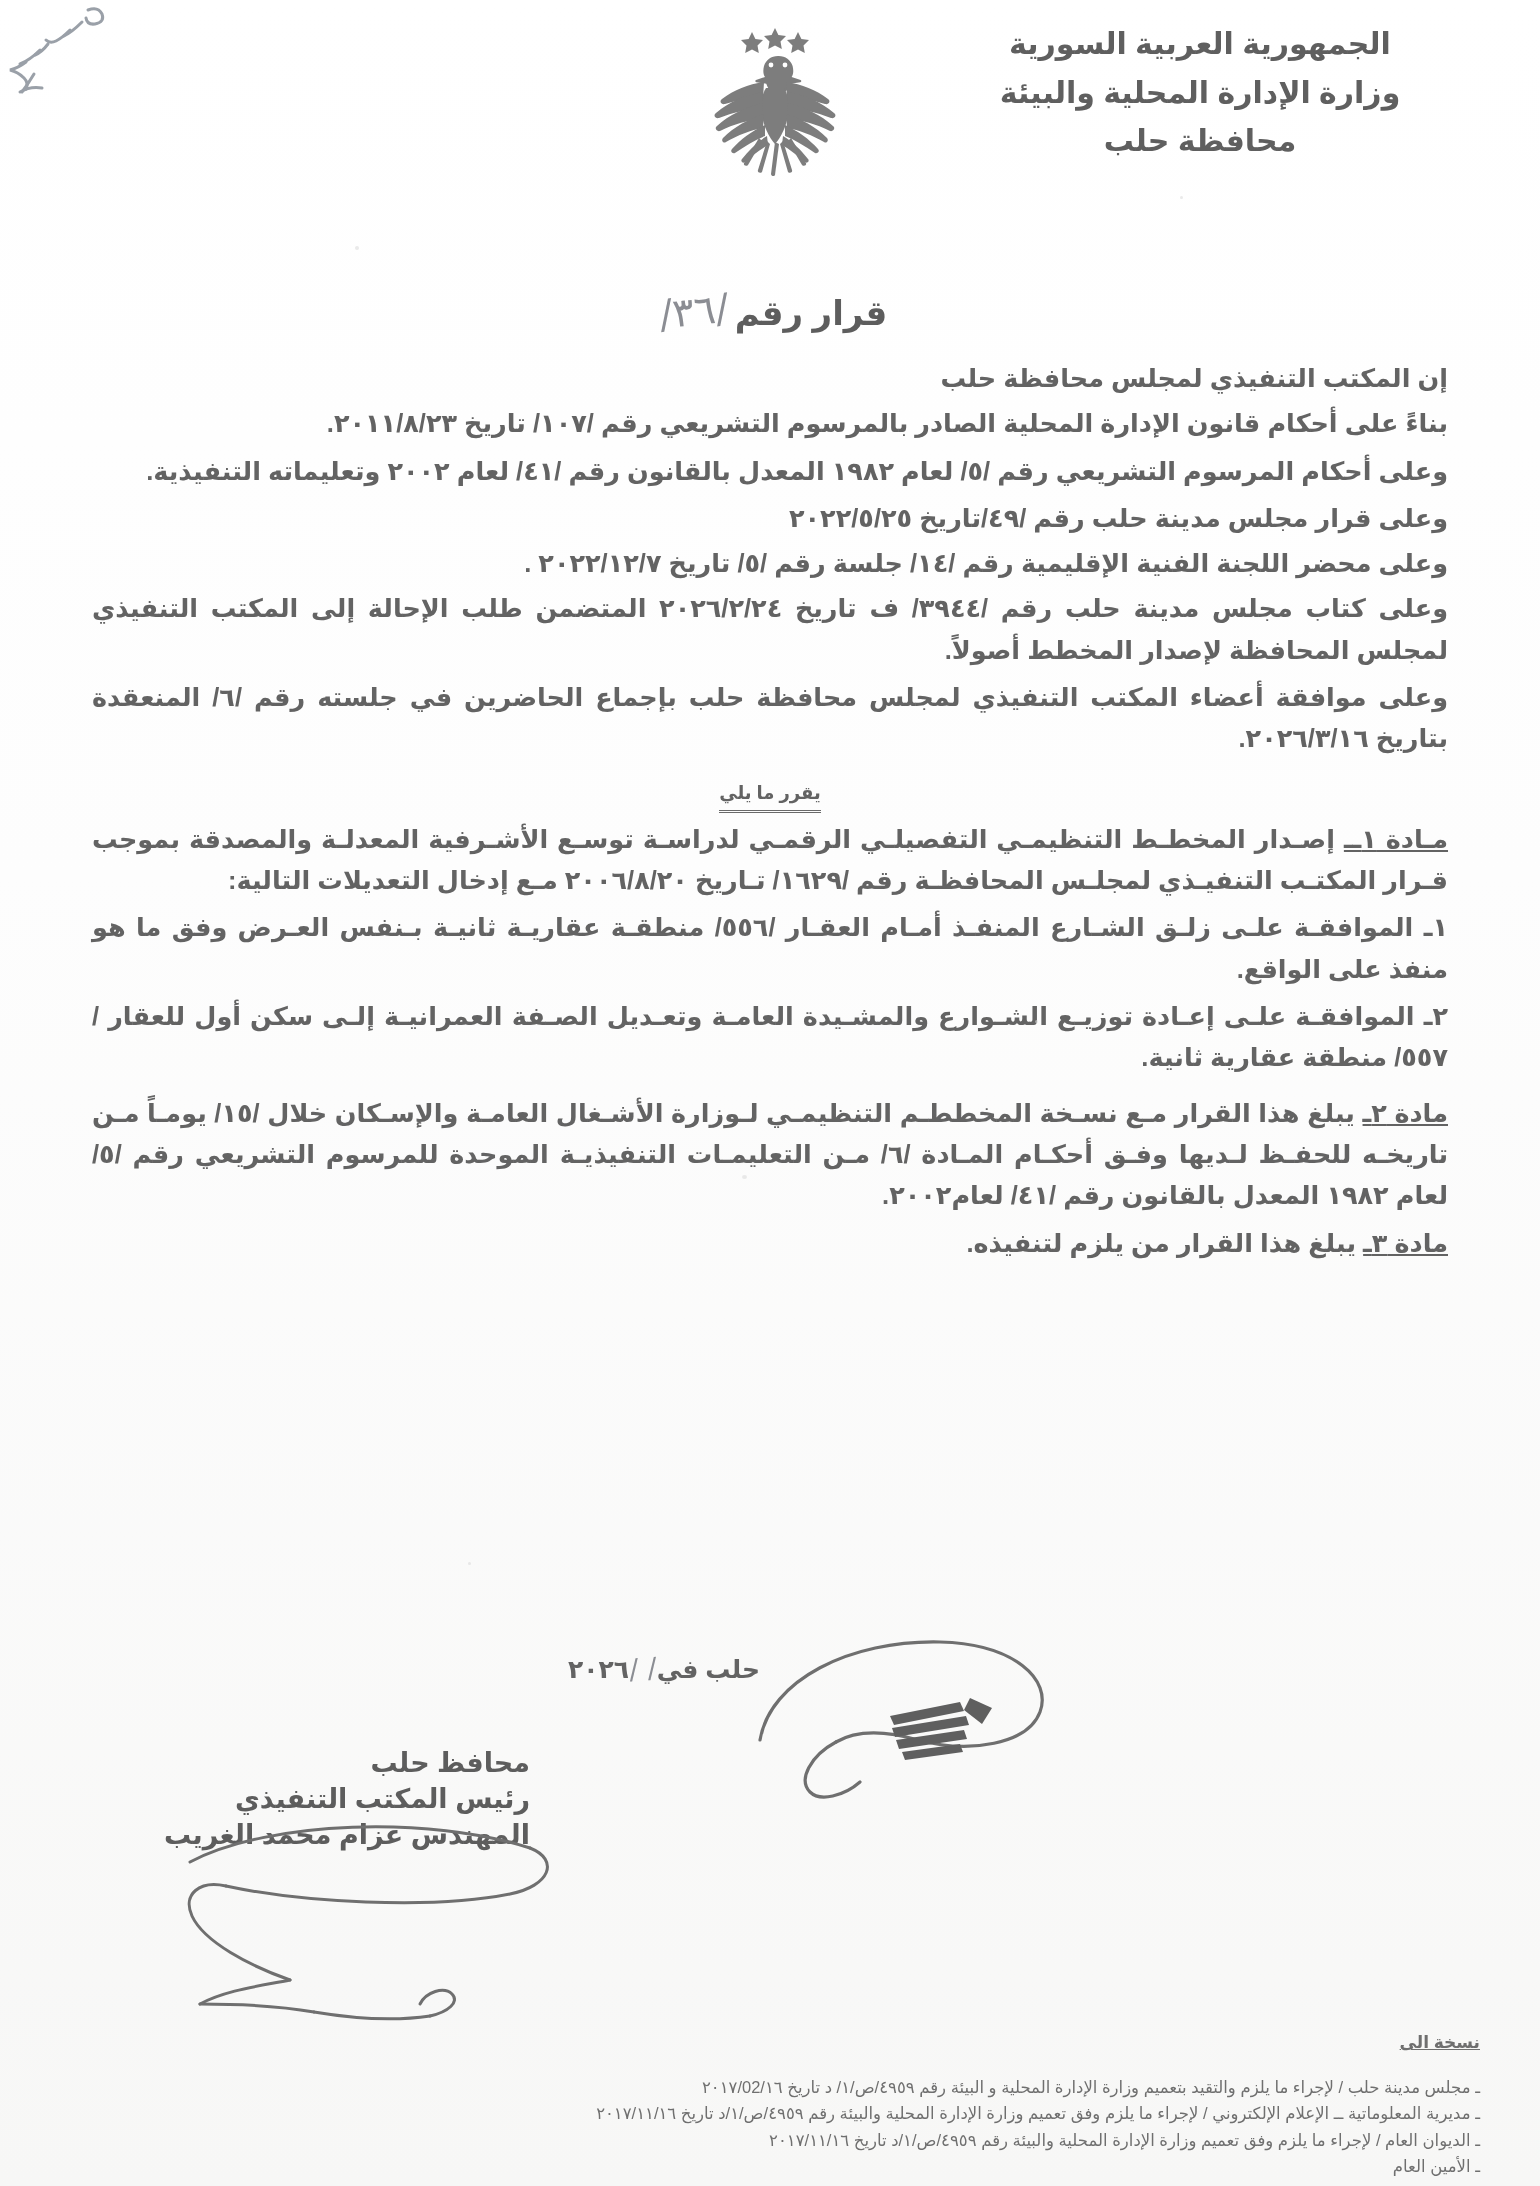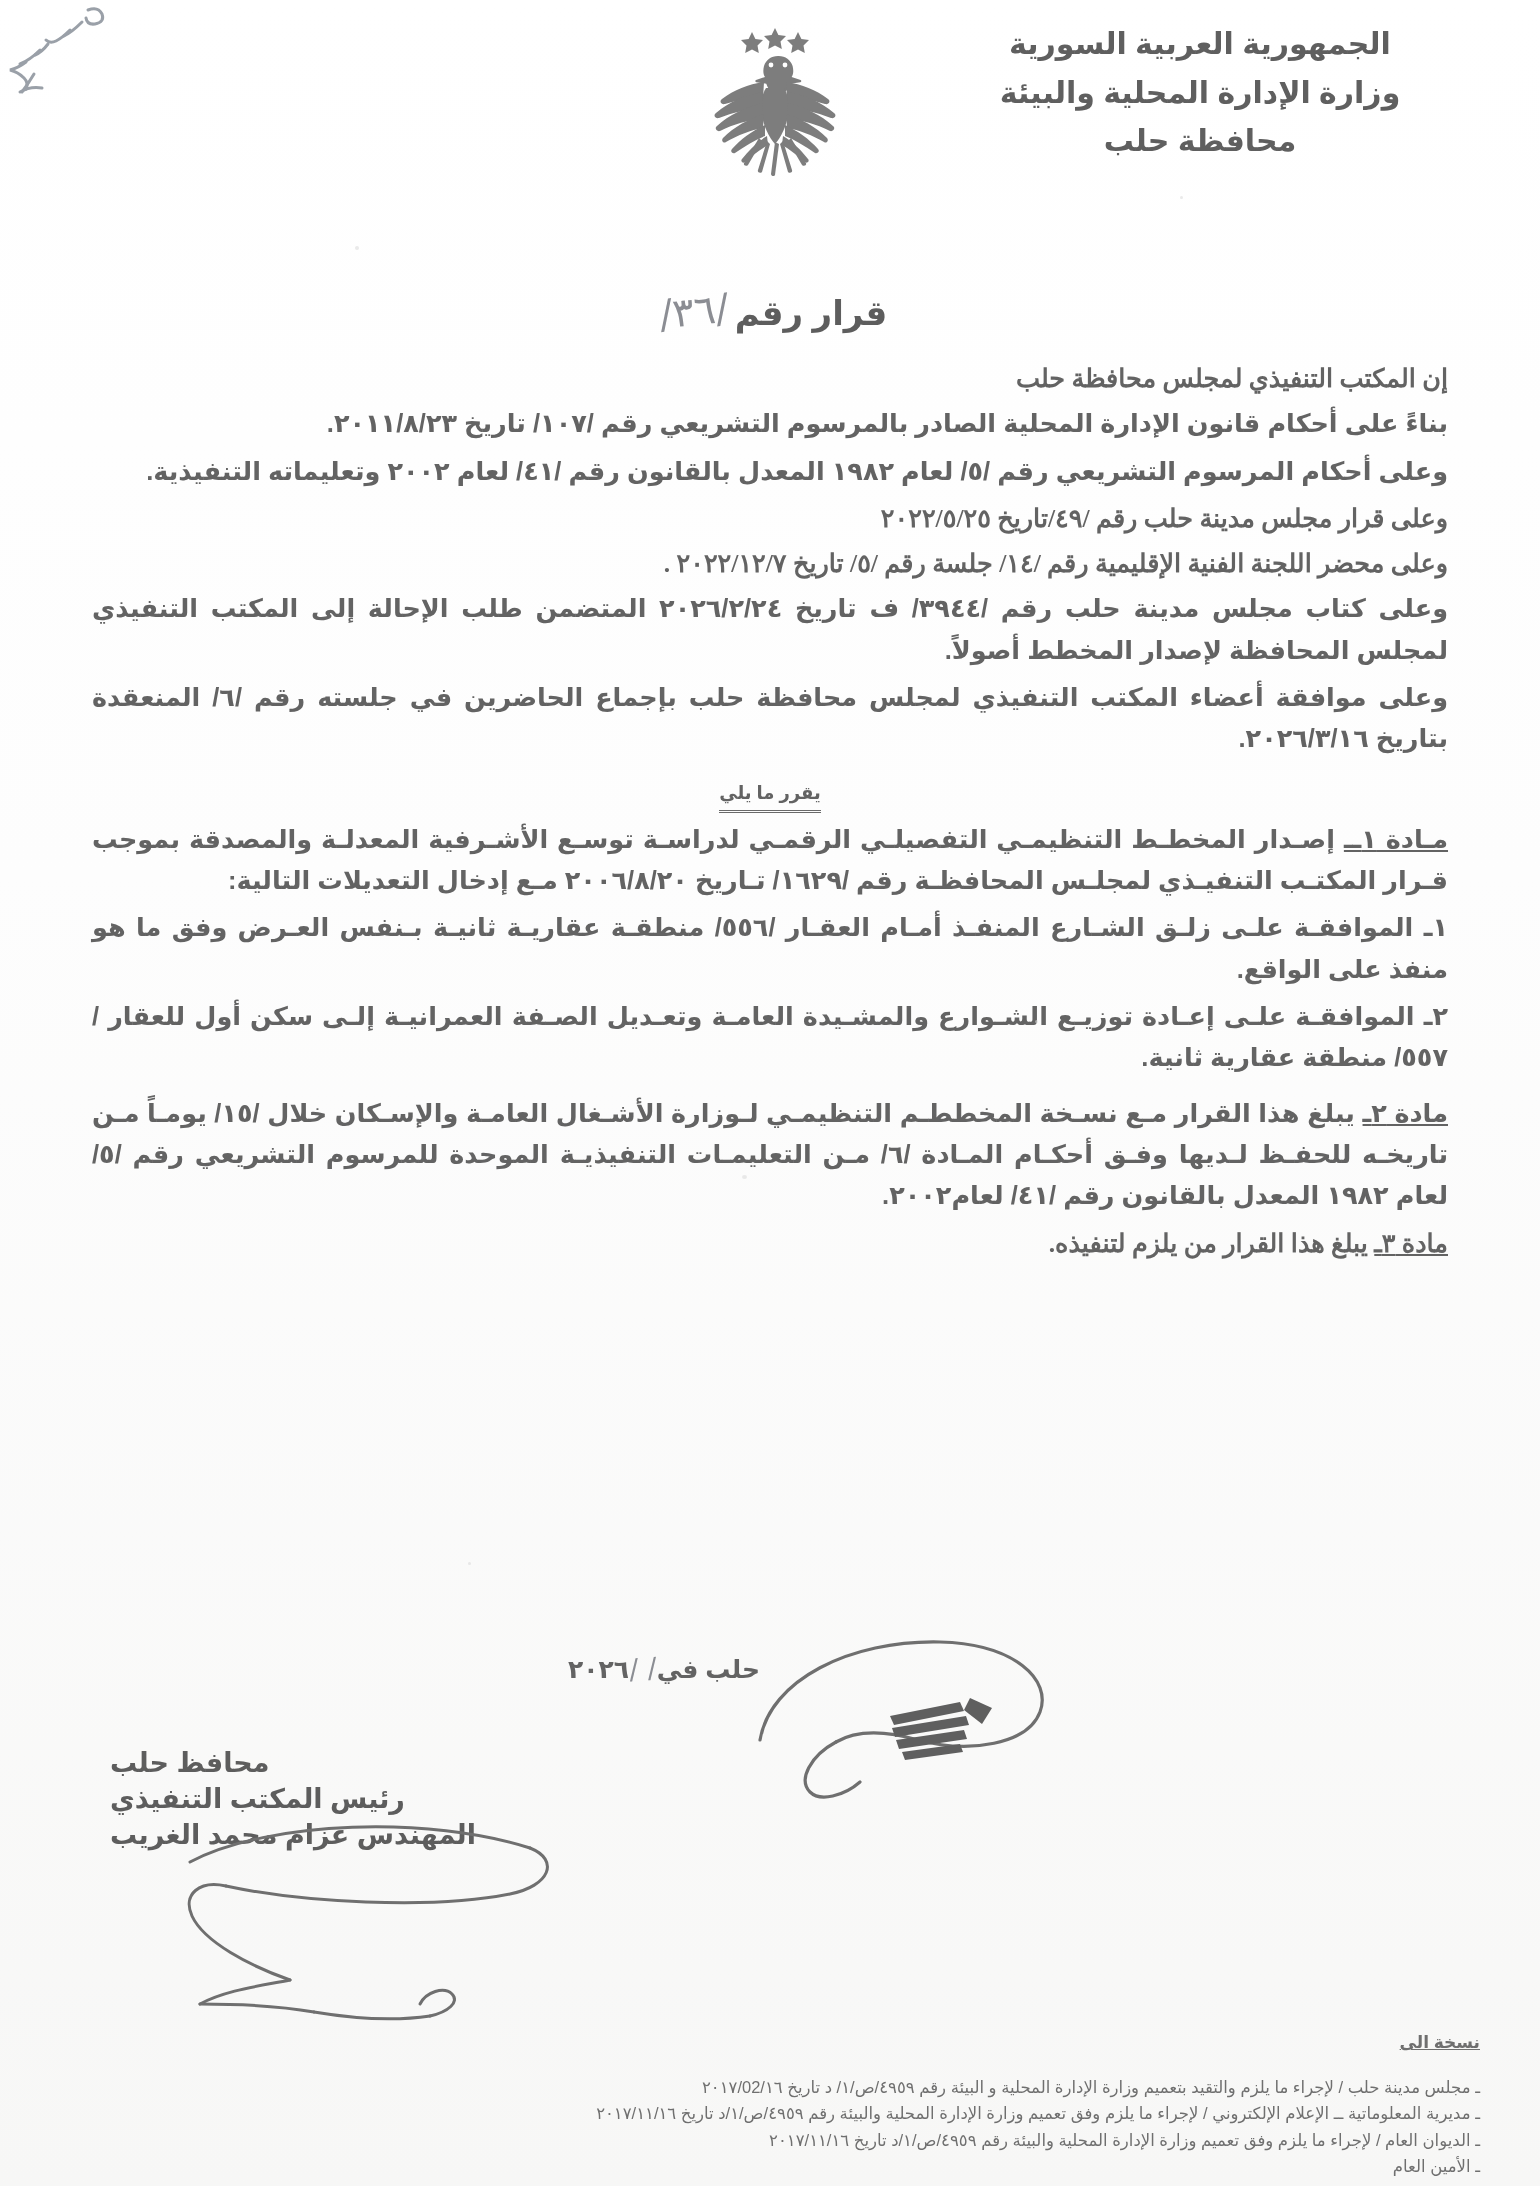--- a/index.html
+++ b/index.html
@@ -40,38 +40,38 @@
   }
   
   .body{
     position:absolute;top:358px;right:92px;left:92px;
     font-size:25.5px;font-weight:bold;line-height:1.62;color:#636363;
   }
   p.just{
     margin:0 0 6px 0;text-align:justify;text-align-last:right;
     text-justify:inter-word;
   }
-  p.rightline{margin:0 0 4px 0;text-align:right;font-family:Liberation Serif, serif;}
+  p.rightline{margin:0 0 4px 0;text-align:right;}
   .center{text-align:center;}
   .underline-head{
     display:inline-block;font-weight:bold;font-size:18px;
     border-bottom:3px double #6a6a6a;padding-bottom:2px;
   }
   .art-label{font-weight:bold;text-decoration:underline;}
   
   .sigdate{
     position:absolute;top:1652px;right:780px;width:280px;text-align:right;
     font-size:25px;font-weight:bold;color:#636363;white-space:nowrap;
   }
   .hand-date{
     font-family:"DejaVu Serif",serif;font-weight:normal;font-size:28px;
     color:#8b8d93;display:inline-block;transform:rotate(-4deg);
   }
   .sigblock{
-    position:absolute;top:1745px;right:1010px;width:420px;text-align:left;
+    position:absolute;top:1745px;right:1010px;width:420px;text-align:right;
     font-size:27px;font-weight:bold;line-height:1.34;color:#5d5d5d;
   }
   .sigblock .l1{letter-spacing:10px;}
   .sig-ink-right{position:absolute;top:1620px;left:740px;width:330px;height:260px;}
   .sig-ink-left{position:absolute;top:1790px;right:930px;width:480px;height:300px;}
   
   .footer{
     position:absolute;bottom:6px;right:60px;left:34px;
     font-size:16.5px;line-height:1.55;color:#6f6f6f;text-align:right;
   }

